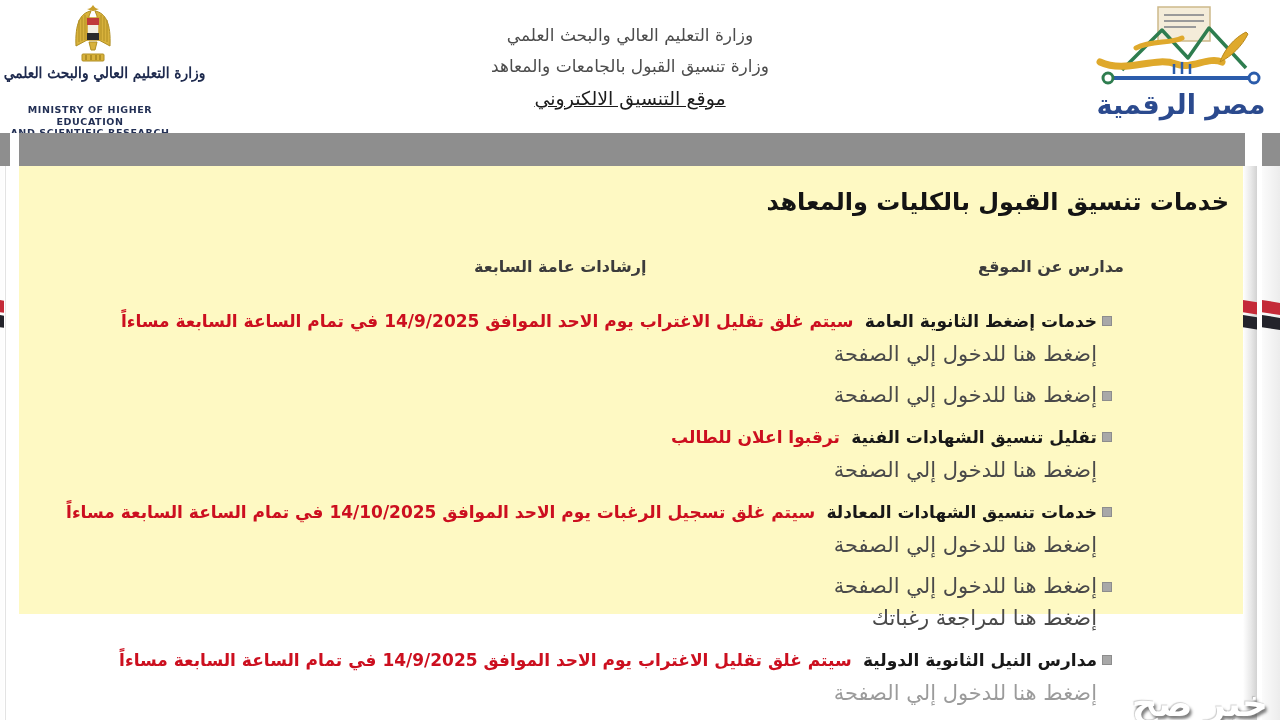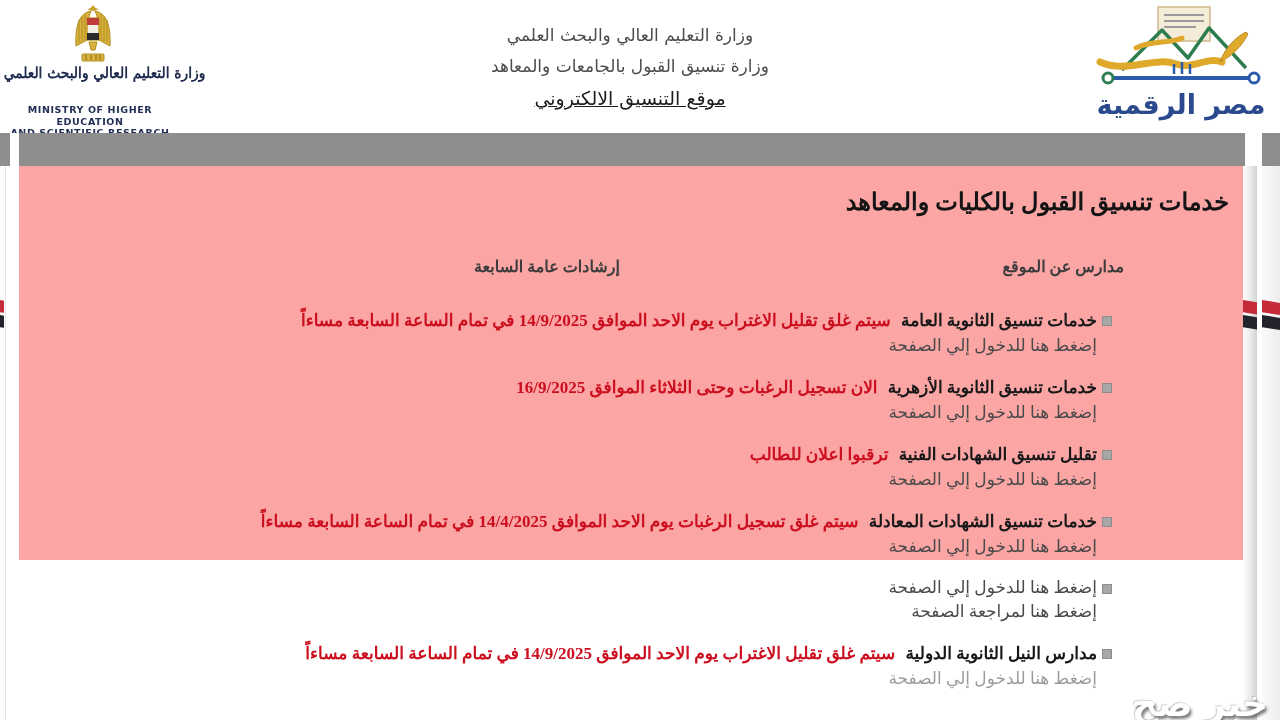--- a/index.html
+++ b/index.html
@@ -46,41 +46,41 @@
   .flag-strip{position:absolute;top:166px;height:554px;overflow:hidden;}
   .strip-a{left:1243px;width:14px;background:linear-gradient(90deg,#ffffff,#e9e9e9 55%,#d2d2d2);}
   .strip-b{left:1262px;width:18px;background:linear-gradient(90deg,#fbfbfb,#ececec);}
   .strip-left{left:0;width:4px;background:#fdfdfd;}
   .flag-red,.flag-black{position:absolute;left:-8px;width:40px;height:12px;transform:rotate(9deg);}
   .flag-red{top:136px;background:#c42a38;}
   .flag-black{top:151px;background:#23232b;}
   .content-edge{position:absolute;left:5px;top:166px;width:1px;height:554px;background:#e3e3e3;}
 
   
-  .main{position:absolute;left:19px;top:166px;width:1224px;height:394px;direction:rtl;background:#fca5a5;font-family:Liberation Serif, serif;}
+  .main{position:absolute;left:19px;top:166px;width:1224px;height:448px;direction:rtl;background:#fef9c3;}
   .page-title{
     margin:22px 14px 0 0;font-size:24px;font-weight:bold;color:#141414;text-align:right;
   }
   .navrow{
     margin:41px 119px 0 0;width:650px;display:flex;justify-content:space-between;
     font-size:16px;font-weight:bold;color:#3c3c3c;
   }
   .navrow span{cursor:pointer;}
 
   .services{margin:33px 0 0 0;}
   .service{position:relative;padding-right:146px;margin-bottom:19px;}
   .bullet{
     position:absolute;right:131px;top:7px;width:8px;height:8px;
     background:#a8a8a8;border:1px solid #8d8d8d;
   }
   .svc-titleline{font-size:17px;line-height:24px;text-align:right;}
   .svc-name{font-weight:bold;color:#181818;}
   .svc-status{font-weight:bold;color:#cc0f1f;padding-right:6px;}
   .svc-link{
-    display:block;font-size:17px;color:#4a4a4a;line-height:22px;margin-top:2px;cursor:pointer;
+    display:block;font-size:21px;color:#4a4a4a;line-height:22px;margin-top:10px;cursor:pointer;
   }
   .svc-link.faded{opacity:.55;}
 
   
   .watermark{
     position:absolute;right:12px;bottom:-4px;direction:rtl;
     font-size:36px;font-weight:bold;color:#ffffff;
     text-shadow:2px 3px 3px rgba(40,40,40,.6), -1px -1px 1px rgba(120,120,120,.35);
   }
 </style>
@@ -181,57 +181,53 @@
   <div class="navrow">
     <span>مدارس عن الموقع</span>
     <span>إرشادات عامة السابعة</span>
   </div>
 
   <div class="services">
 
     <div class="service">
       <span class="bullet"></span>
       <div class="svc-titleline">
-        <span class="svc-name">خدمات تنسيق الثانوية العامة</span>
+        <span class="svc-name">خدمات إضغط الثانوية العامة</span>
         <span class="svc-status">سيتم غلق تقليل الاغتراب يوم الاحد الموافق 14/9/2025 في تمام الساعة السابعة مساءاً</span>
       </div>
       <span class="svc-link">إضغط هنا للدخول إلي الصفحة</span>
     </div>
 
     <div class="service">
       <span class="bullet"></span>
-      <div class="svc-titleline">
-        <span class="svc-name">خدمات تنسيق الثانوية الأزهرية</span>
-        <span class="svc-status">الان تسجيل الرغبات وحتى الثلاثاء الموافق 16/9/2025</span>
-      </div>
       <span class="svc-link">إضغط هنا للدخول إلي الصفحة</span>
     </div>
 
     <div class="service">
       <span class="bullet"></span>
       <div class="svc-titleline">
         <span class="svc-name">تقليل تنسيق الشهادات الفنية</span>
         <span class="svc-status">ترقبوا اعلان للطالب</span>
       </div>
       <span class="svc-link">إضغط هنا للدخول إلي الصفحة</span>
     </div>
 
     <div class="service">
       <span class="bullet"></span>
       <div class="svc-titleline">
         <span class="svc-name">خدمات تنسيق الشهادات المعادلة</span>
-        <span class="svc-status">سيتم غلق تسجيل الرغبات يوم الاحد الموافق 14/4/2025 في تمام الساعة السابعة مساءاً</span>
-      </div>
-      <span class="svc-link">إضغط هنا للدخول إلي الصفحة</span>
-    </div>
-
-    <div class="service">
-      <span class="bullet"></span>
-      <span class="svc-link">إضغط هنا للدخول إلي الصفحة</span>
-      <span class="svc-link">إضغط هنا لمراجعة الصفحة</span>
+        <span class="svc-status">سيتم غلق تسجيل الرغبات يوم الاحد الموافق 14/10/2025 في تمام الساعة السابعة مساءاً</span>
+      </div>
+      <span class="svc-link">إضغط هنا للدخول إلي الصفحة</span>
+    </div>
+
+    <div class="service">
+      <span class="bullet"></span>
+      <span class="svc-link">إضغط هنا للدخول إلي الصفحة</span>
+      <span class="svc-link">إضغط هنا لمراجعة رغباتك</span>
     </div>
 
     <div class="service">
       <span class="bullet"></span>
       <div class="svc-titleline">
         <span class="svc-name">مدارس النيل الثانوية الدولية</span>
         <span class="svc-status">سيتم غلق تقليل الاغتراب يوم الاحد الموافق 14/9/2025 في تمام الساعة السابعة مساءاً</span>
       </div>
       <span class="svc-link faded">إضغط هنا للدخول إلي الصفحة</span>
     </div>

